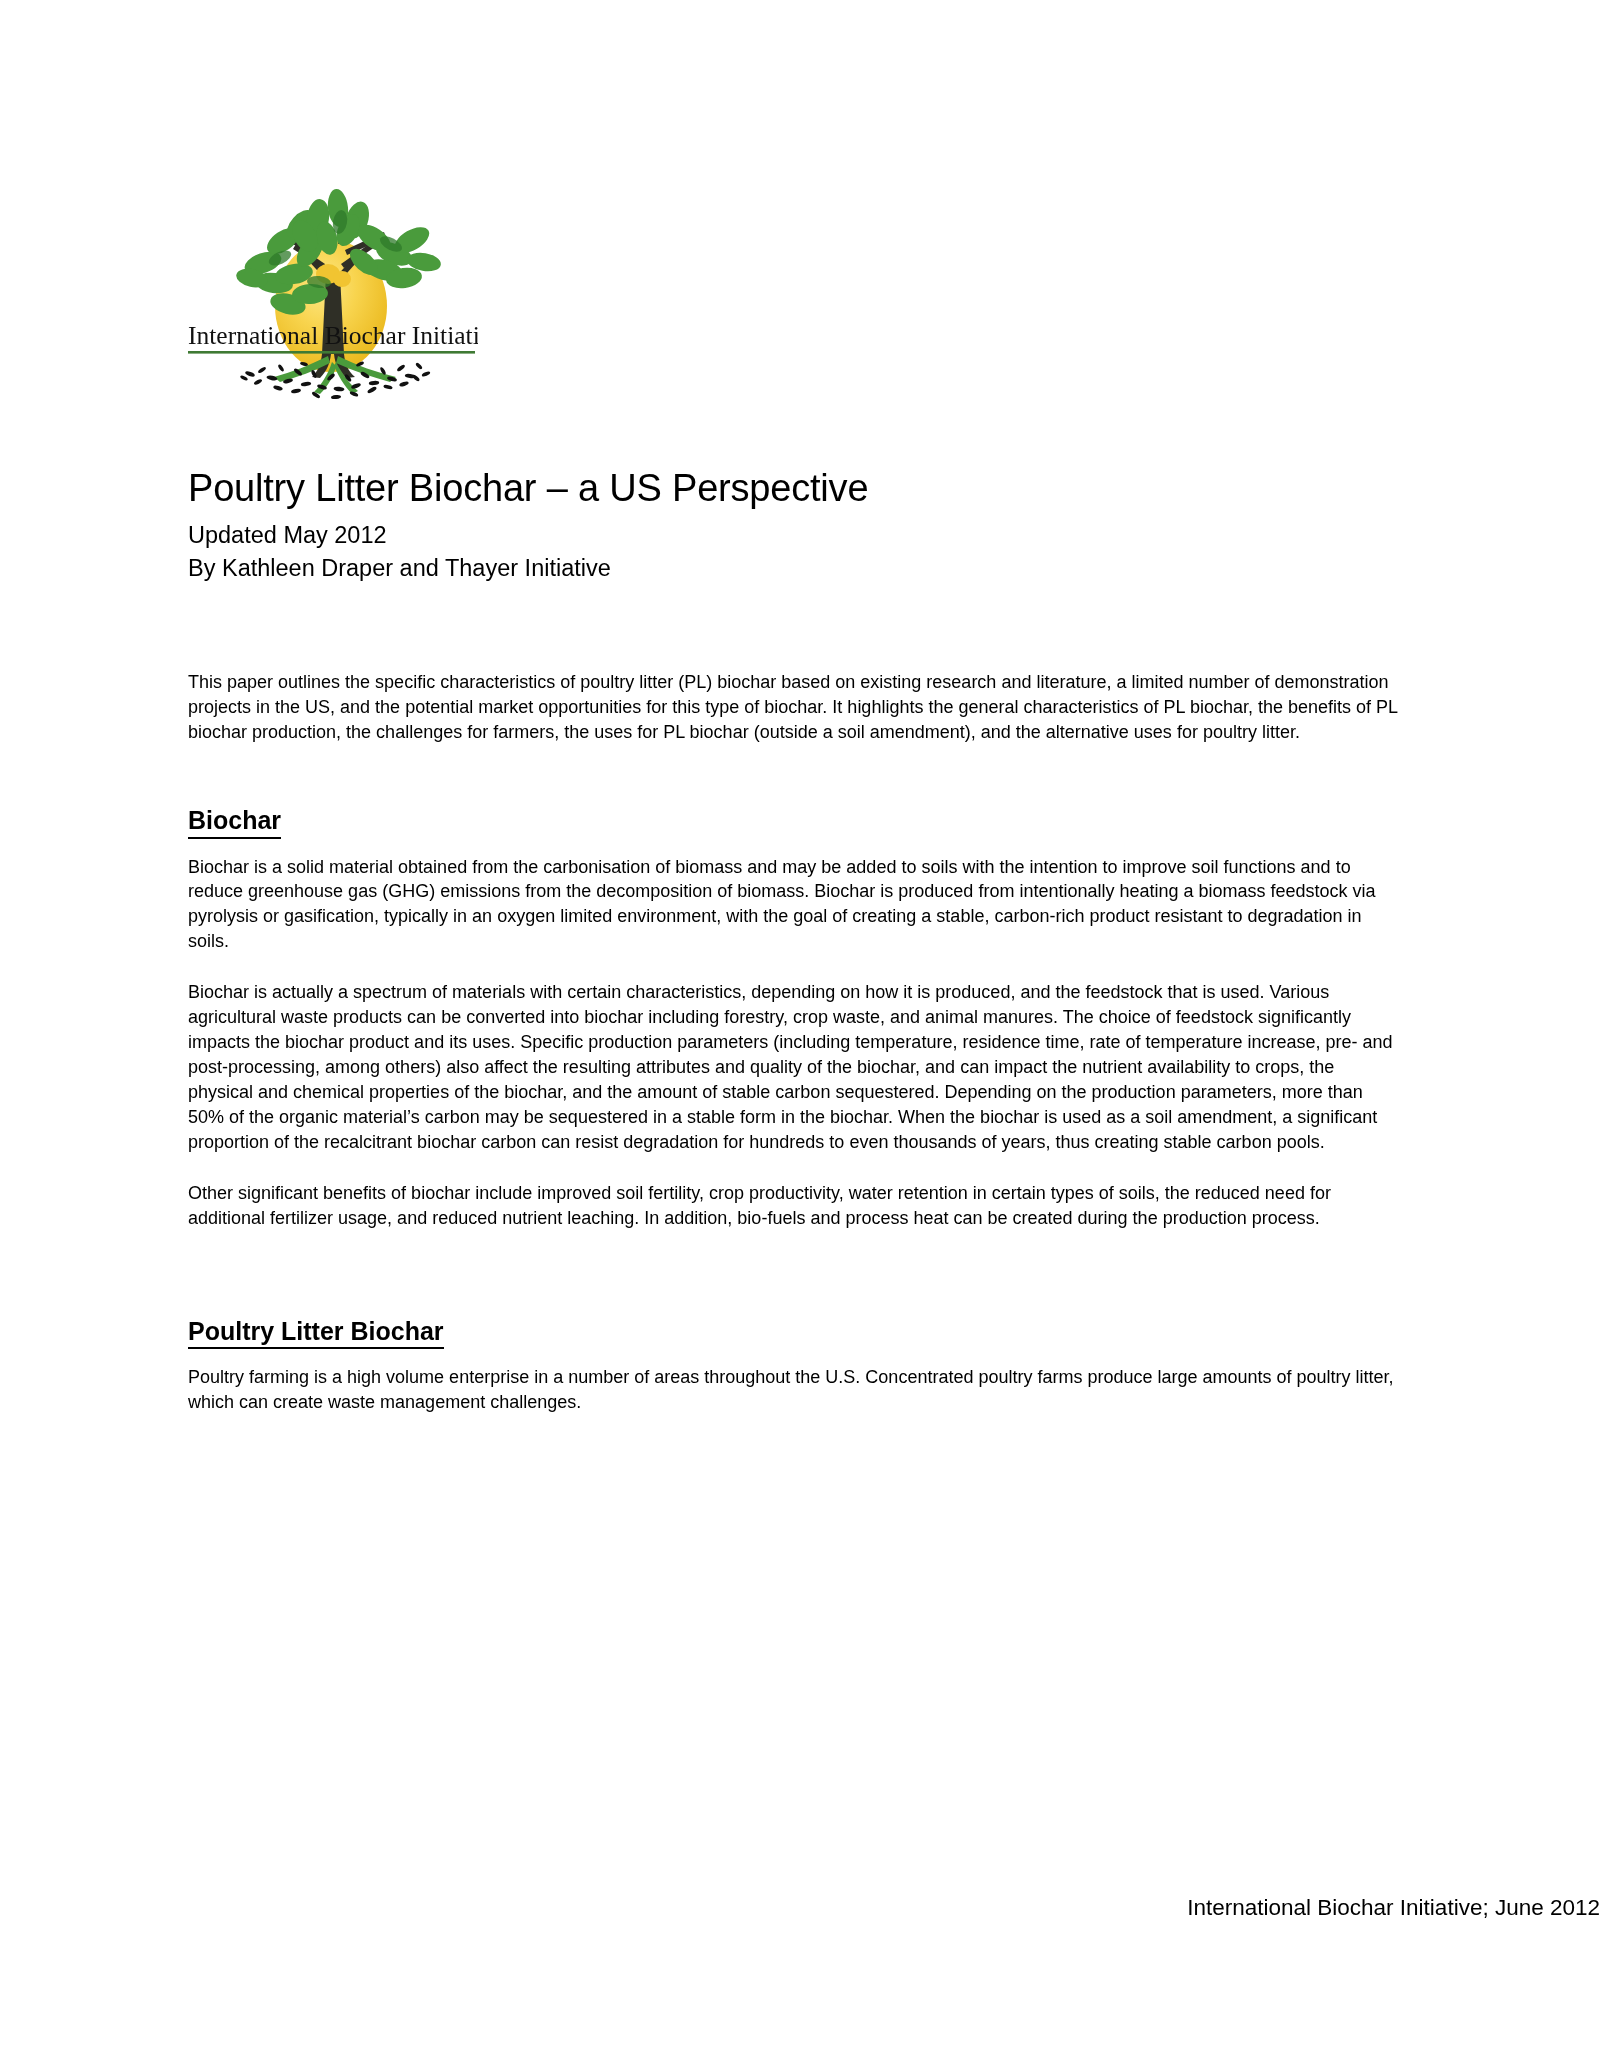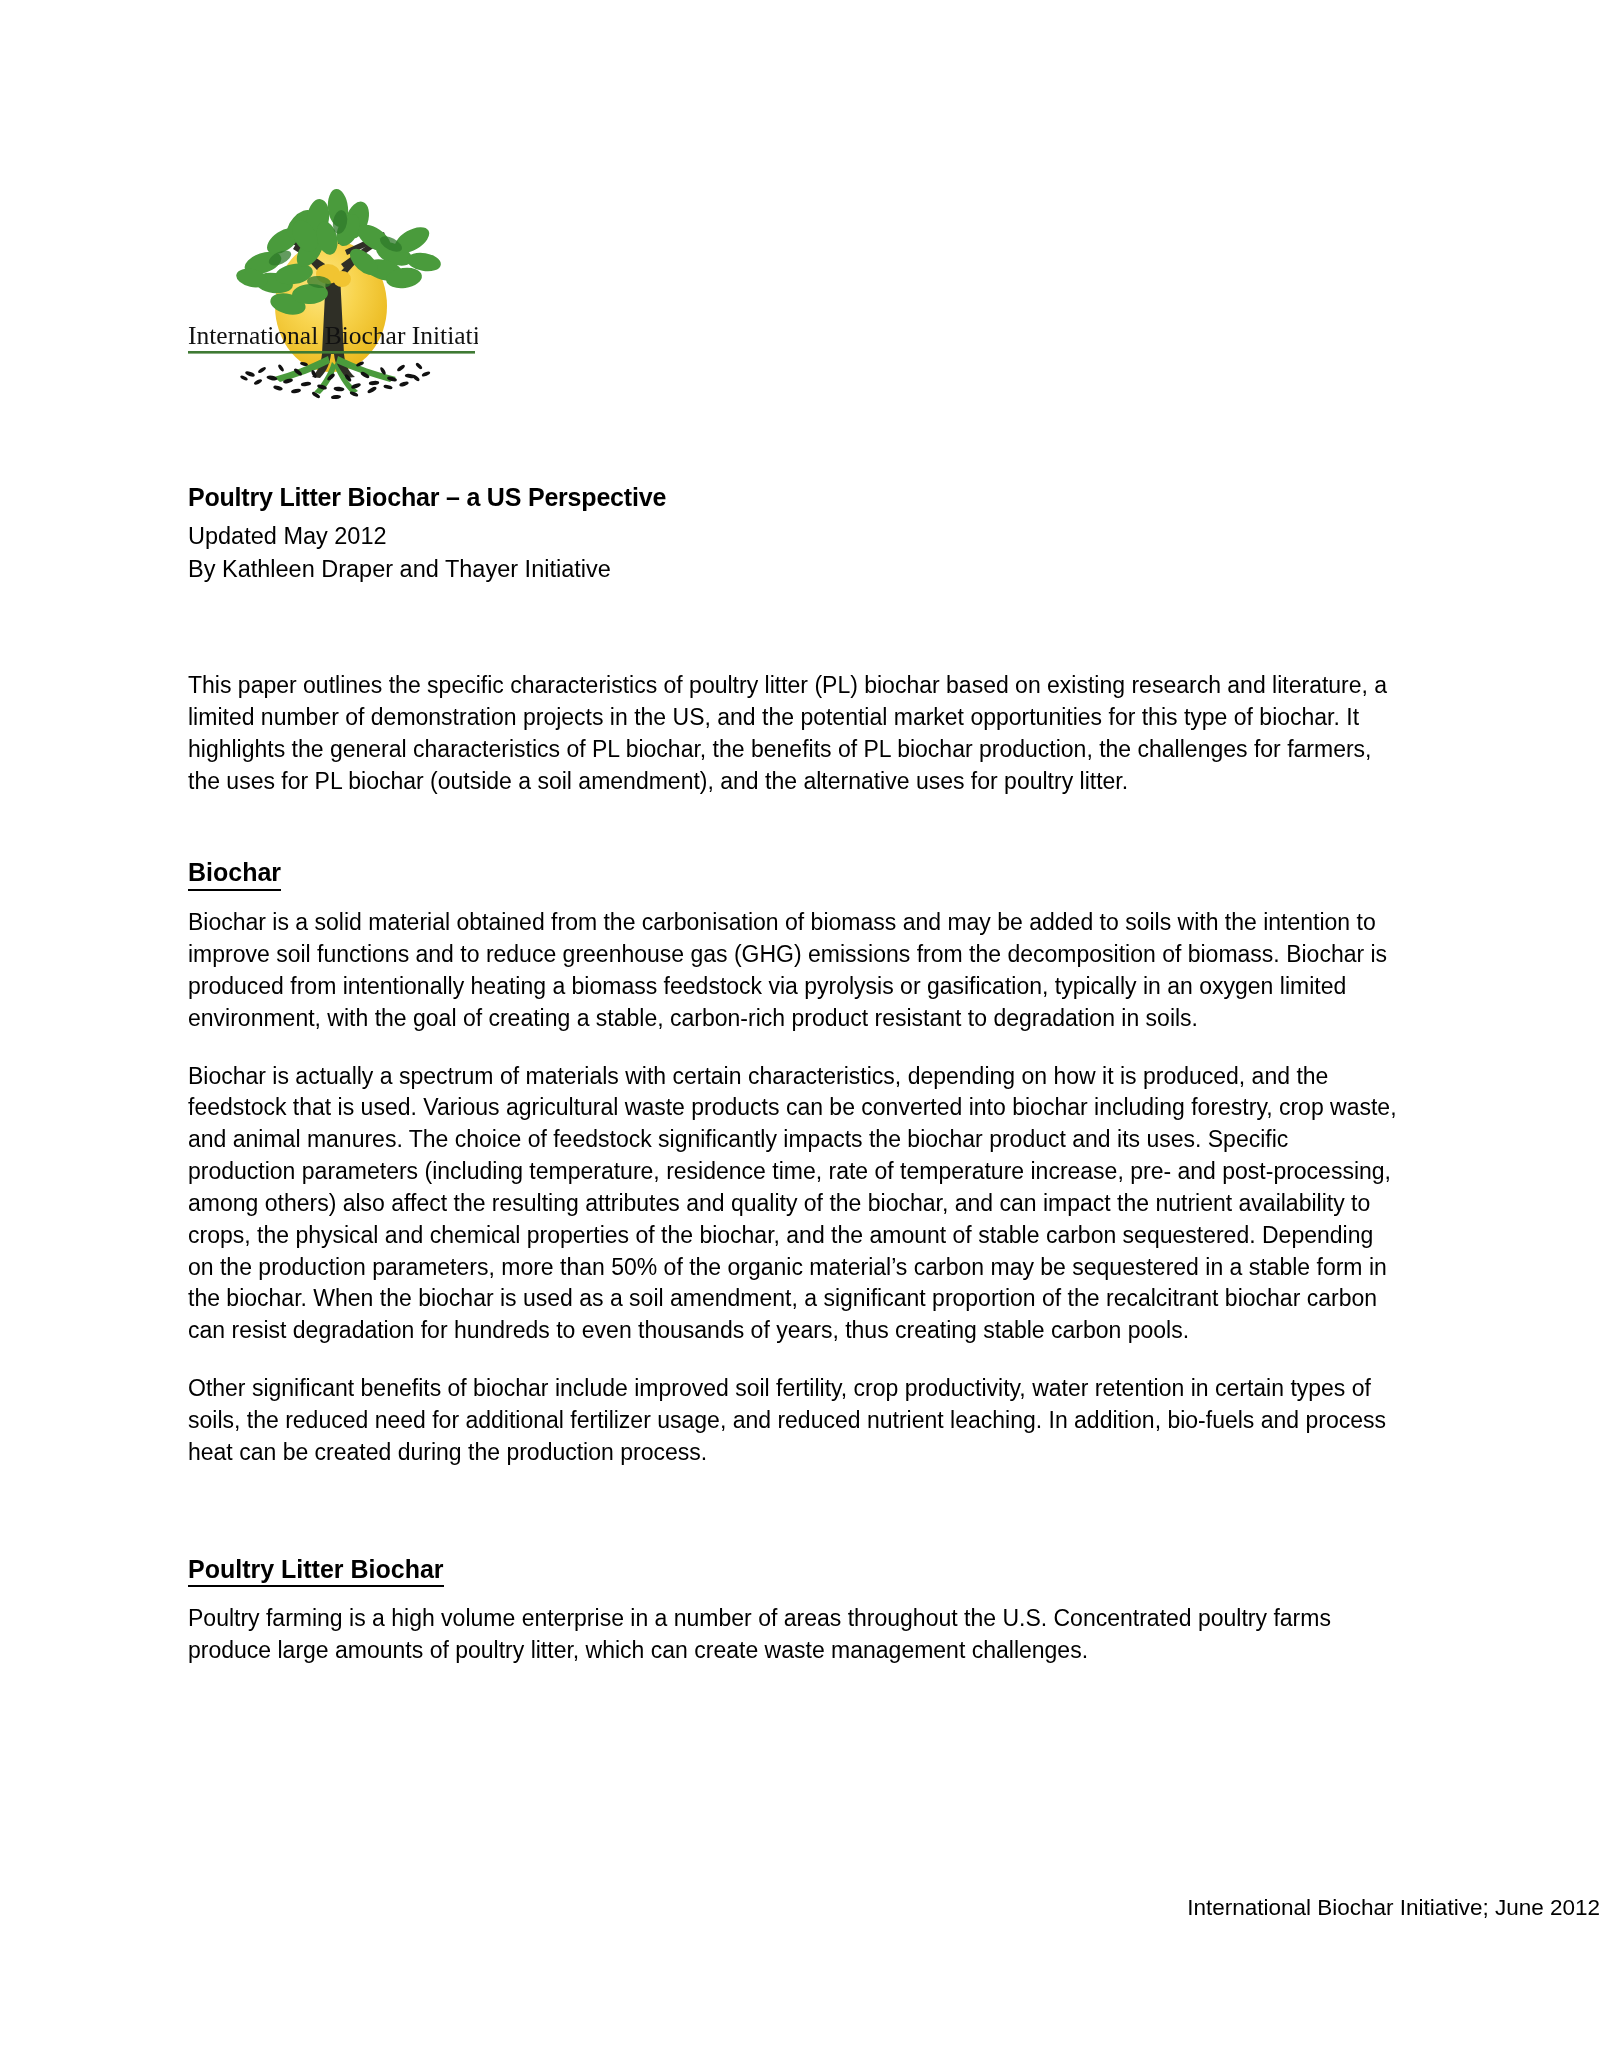--- a/index.html
+++ b/index.html
@@ -32,43 +32,43 @@
   .logo-svg { display: block; width: 290px; height: 225px; }
 
   
   .title-area {
     position: absolute;
     left: 188px;
     top: 467px;
     width: 1210px;
   }
   .doc-title {
-    font-size: 25px;
-    font-weight: bold;
+    font-size: 38px;
+    font-weight: normal;
     letter-spacing: -0.2px;
     line-height: 1.12;
-    margin: 16px 0 9px 0;
+    margin: 0 0 9px 0;
     color: #000;
   }
   .doc-subline {
     font-size: 23.5px;
     line-height: 1.42;
     margin: 0;
     color: #000;
   }
 
   
   .body-area {
     position: absolute;
     left: 188px;
     top: 670px;
     width: 1212px;
   }
   p.para {
-    font-size: 23px;
+    font-size: 18px;
     line-height: 1.385;
     margin: 0 0 26px 0;
     color: #000;
     text-align: left;
     white-space: normal;
   }
   h2.section-heading {
     font-size: 25px;
     font-weight: bold;
     margin: 0 0 16px 0;

